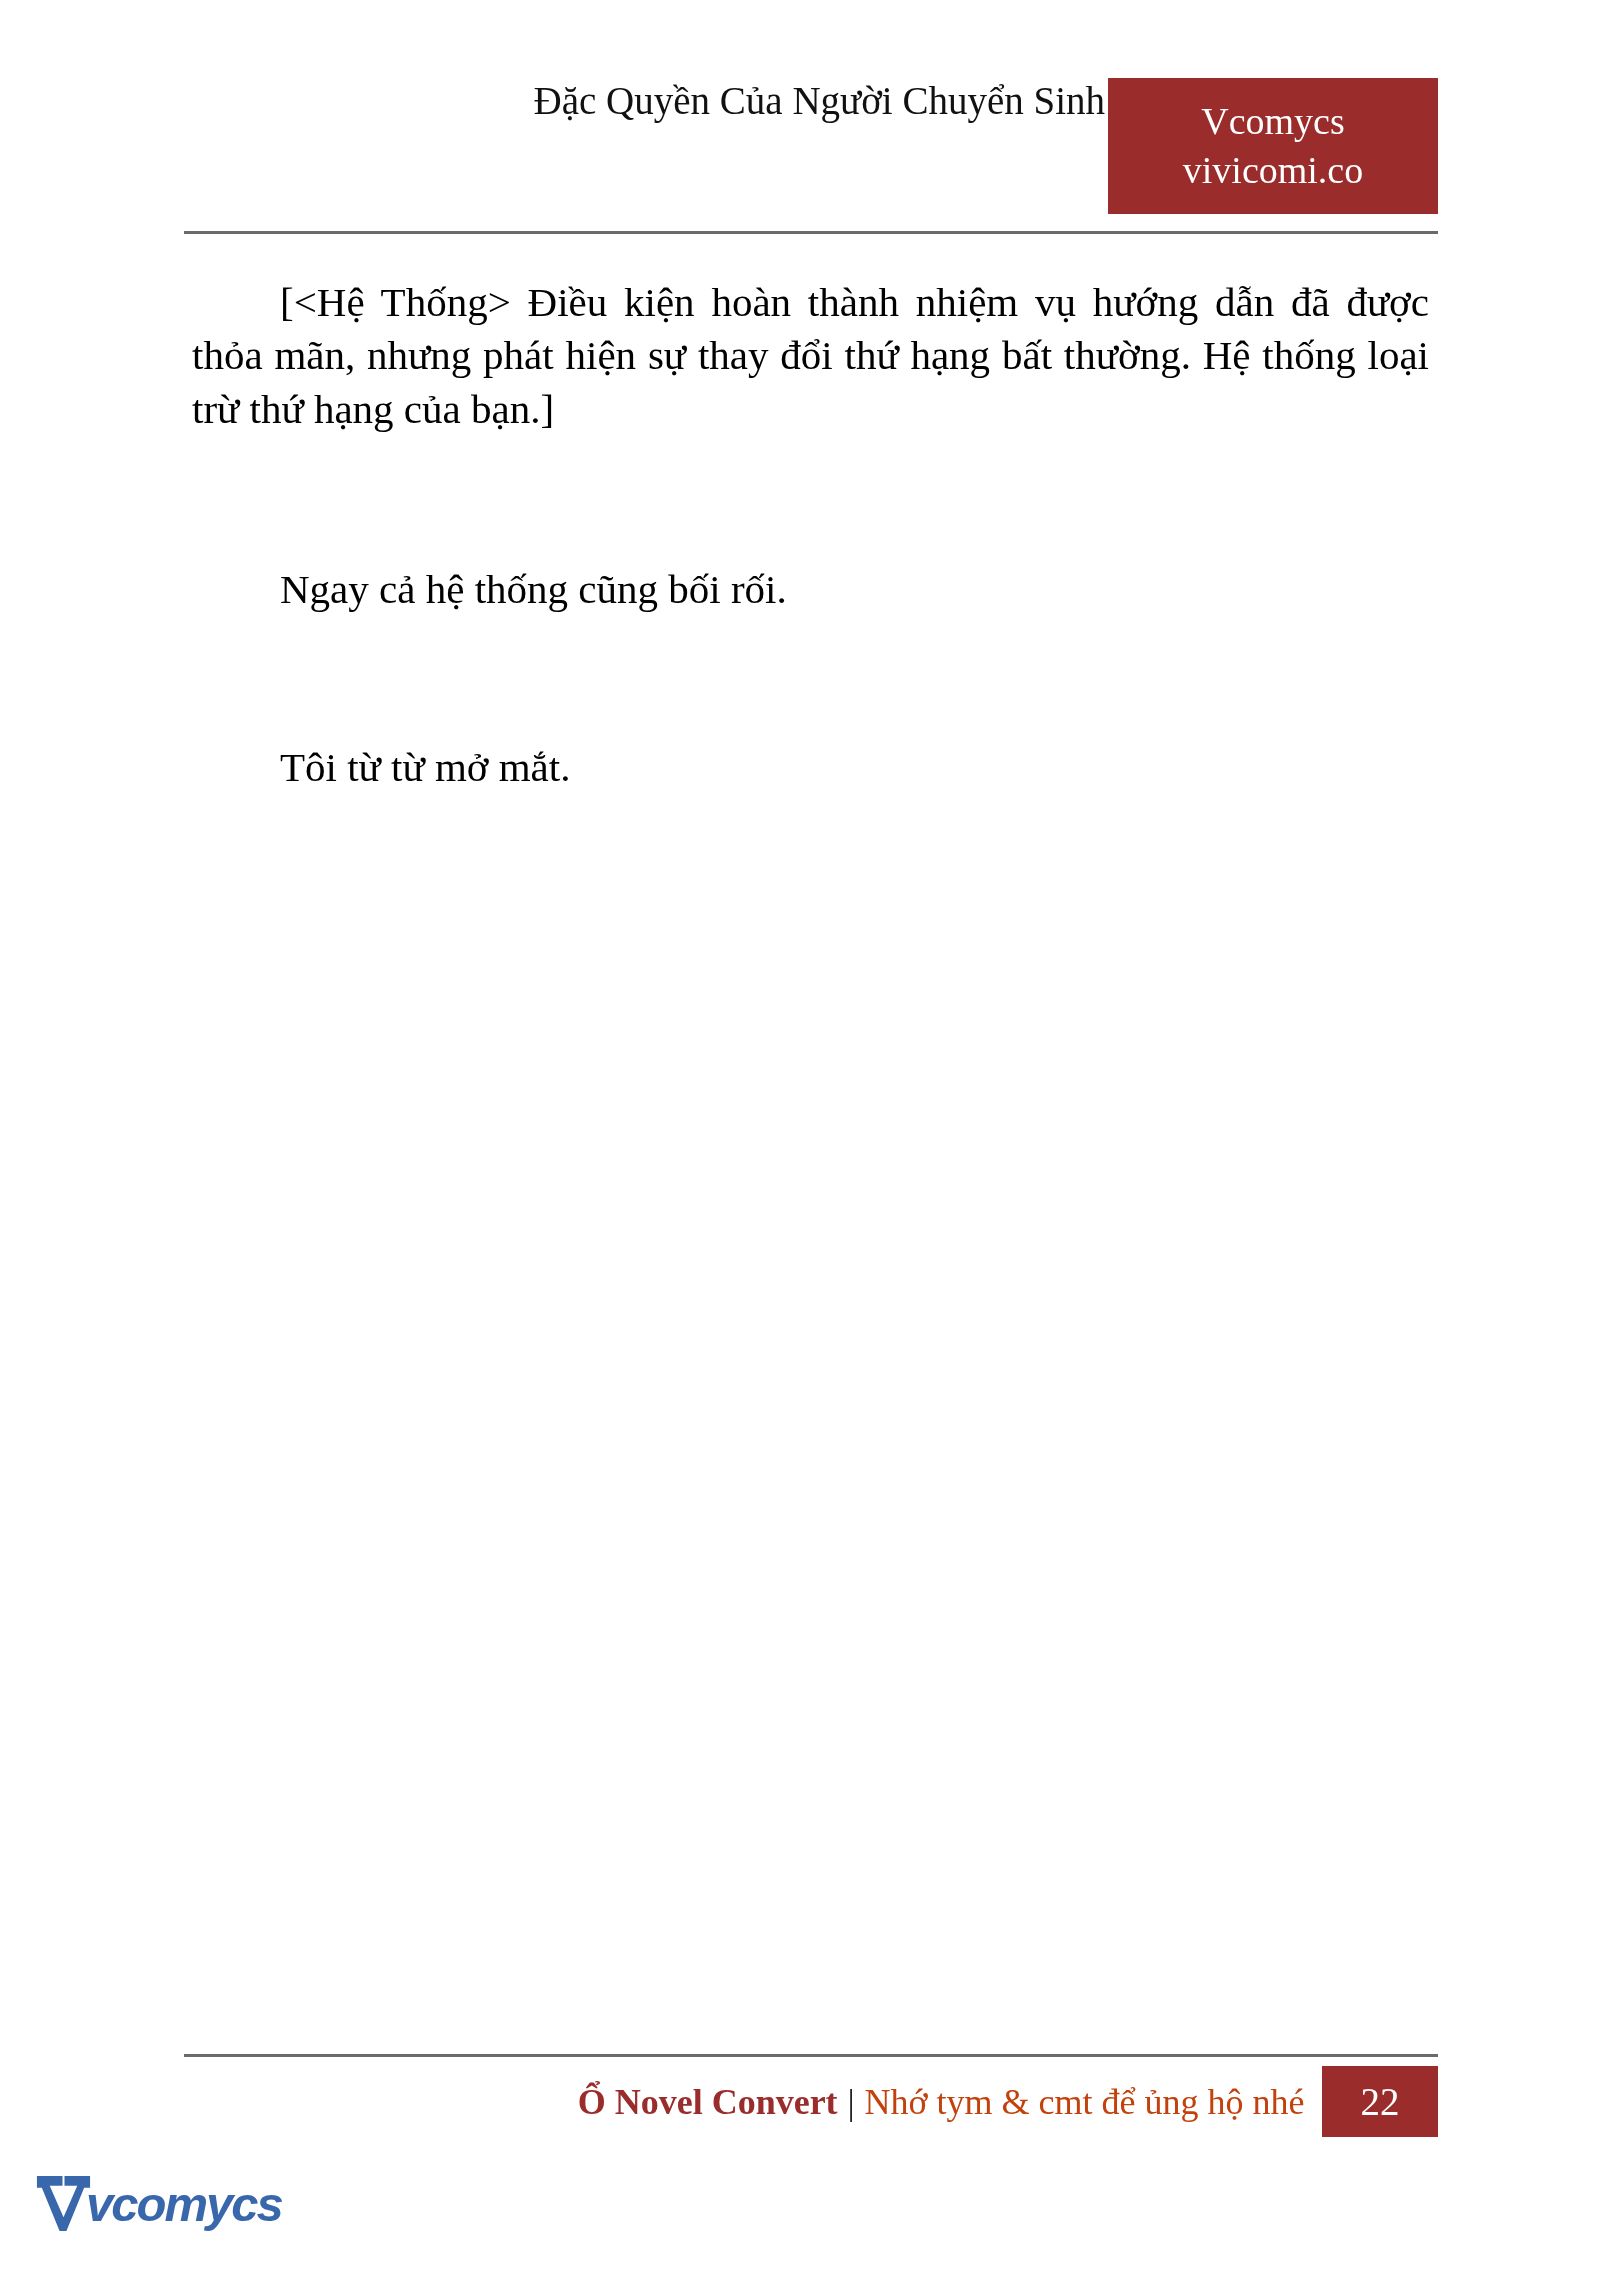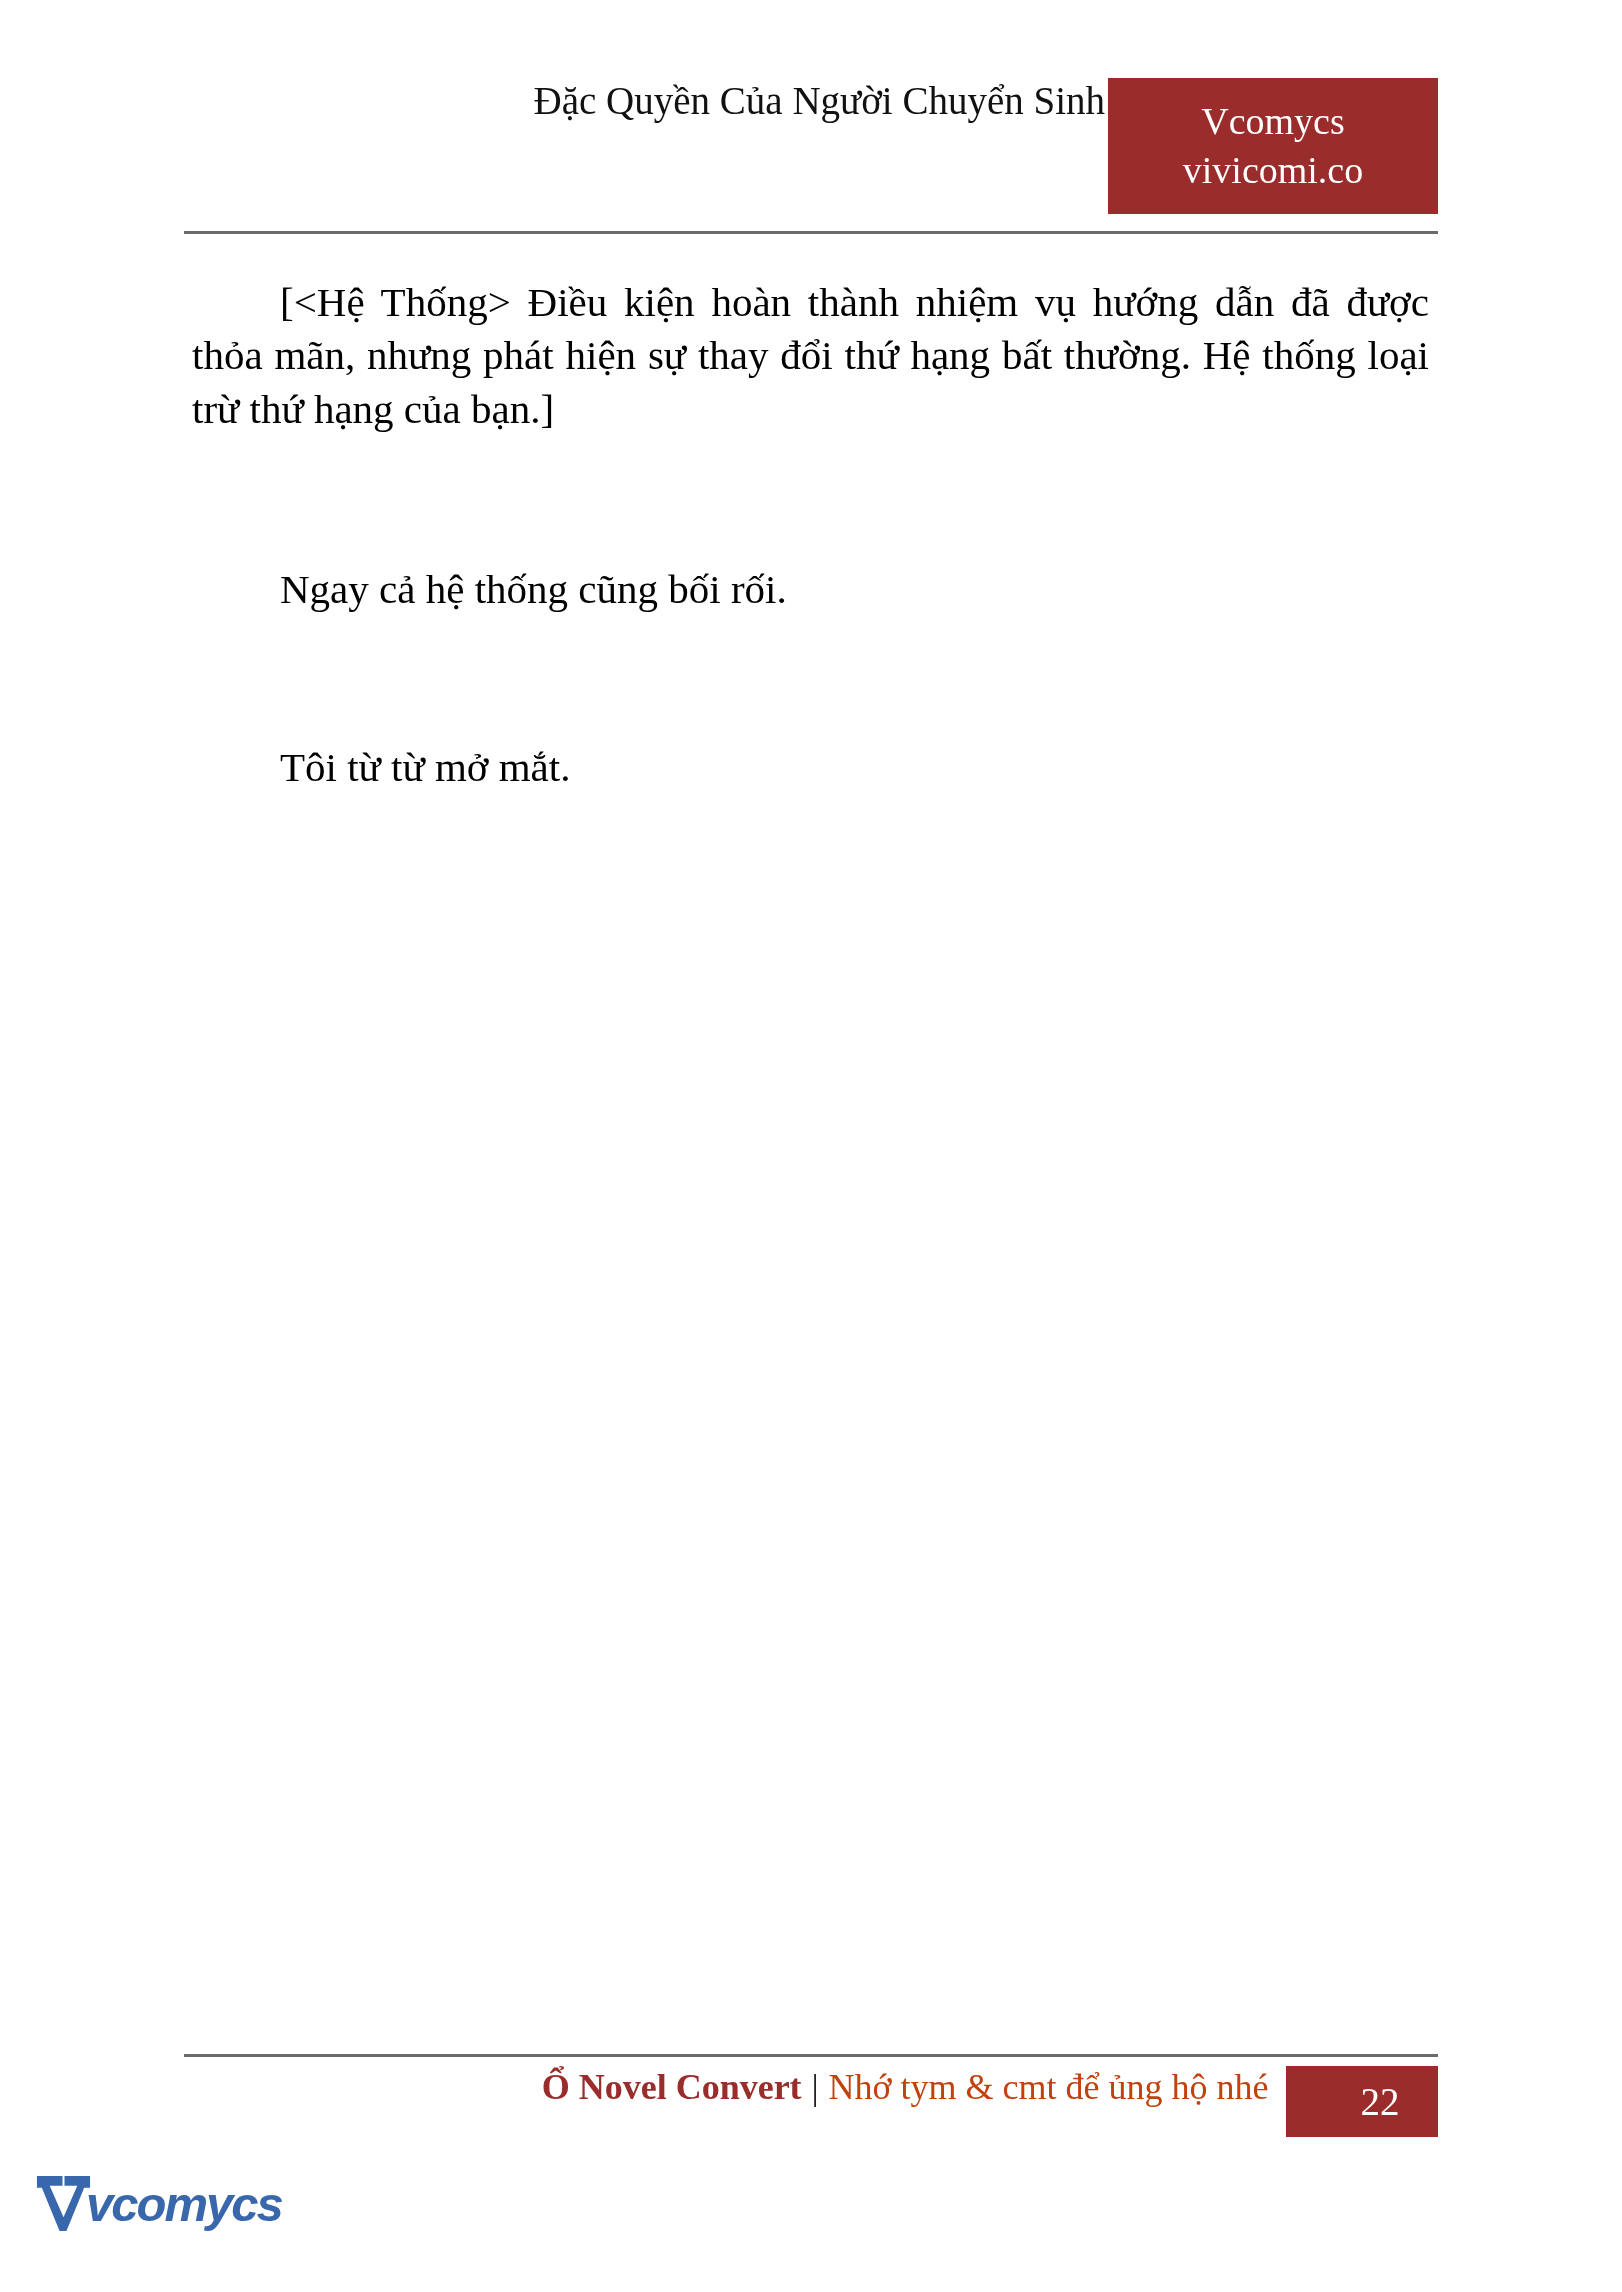--- a/index.html
+++ b/index.html
@@ -114,20 +114,21 @@
   .footer-inner {
     position: absolute;
     right: 0;
     top: 0;
     display: flex;
     align-items: stretch;
     height: 71px;
   }
   .footer-text {
     display: flex;
+    align-items: center;
     font-family: "Liberation Serif", serif;
     font-size: 36px;
     white-space: nowrap;
     padding-right: 17.6px;
   }
   .footer-brand {
     color: #9b2c2c;
     font-weight: bold;
     margin-right: 9.8px;
   }
@@ -140,21 +141,20 @@
   }
   .footer-page {
     background: #9b2c2c;
     color: #ffffff;
     width: 116px;
     display: flex;
     align-items: center;
     justify-content: center;
     font-family: "Liberation Serif", serif;
     font-size: 39px;
-    padding-left: 36px;
   }
 
   
   .watermark {
     position: absolute;
     left: 33px;
     top: 2170px;
     width: 255px;
     height: 94px;
     opacity: 0.95;

